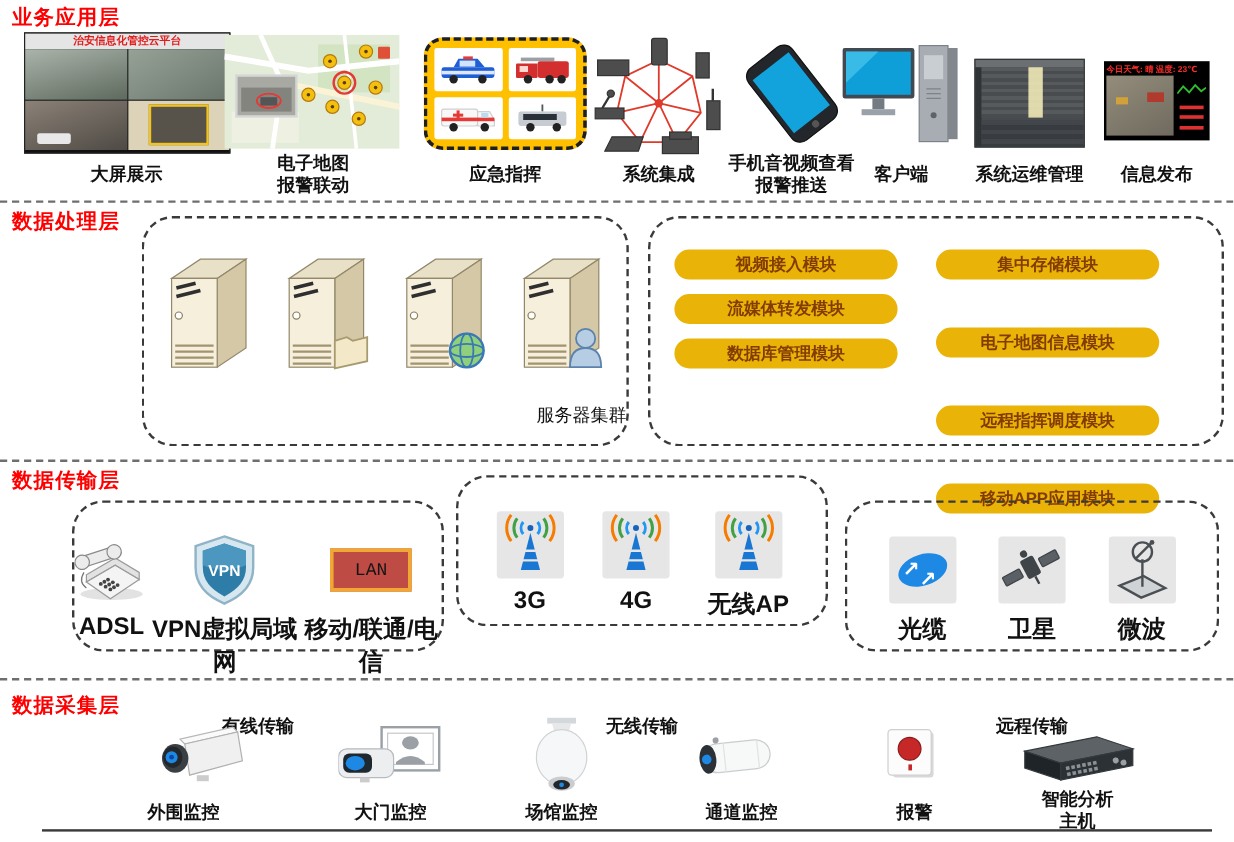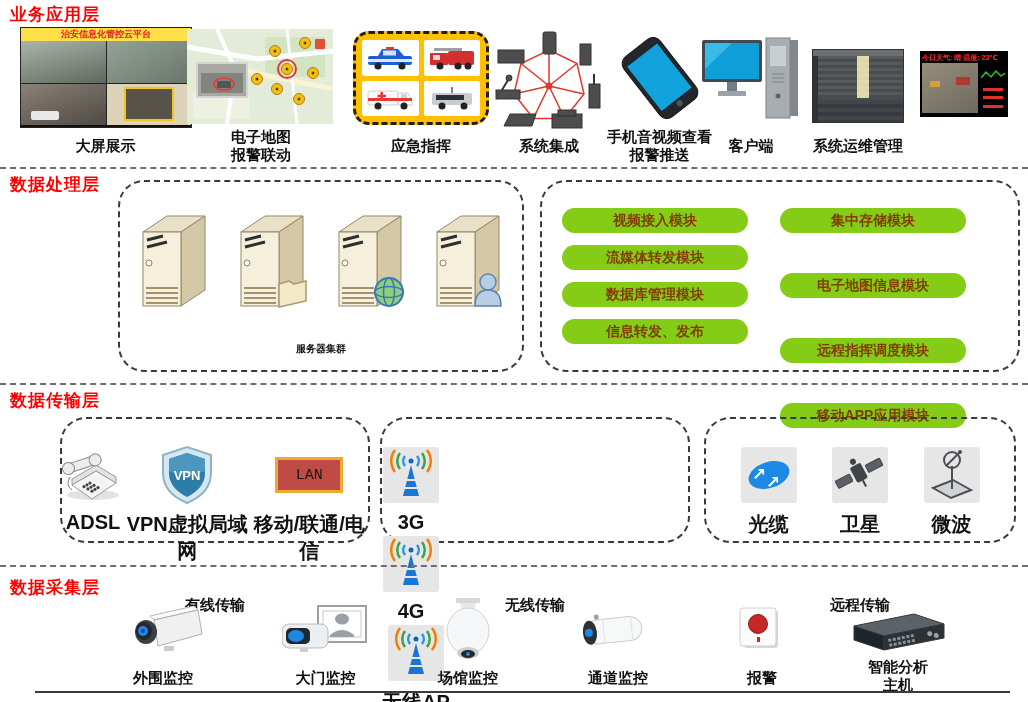--- a/index.html
+++ b/index.html
@@ -6,21 +6,21 @@
   .canvas{position:relative;width:1028px;height:702px;background:#fff;overflow:hidden;
           font-family:"Liberation Sans","DejaVu Sans",sans-serif;color:#111;}
   .layer-title{position:absolute;left:10px;font-size:17px;font-weight:bold;color:#f00;letter-spacing:1px;}
   .sep{position:absolute;left:0;width:1028px;border-top:2px dashed #6e6e6e;height:0;}
   .solid-line{position:absolute;left:35px;width:975px;border-top:2px solid #3a3a3a;height:0;}
   .abs{position:absolute;}
   .lbl{position:absolute;display:flex;align-items:center;justify-content:center;text-align:center;
        font-weight:bold;font-size:15px;line-height:1.18;white-space:pre-line;}
   
   .bs-thumb{width:170px;height:99px;background:#111;border:1px solid #222;}
-  .bs-head{height:13px;background:#fde047;display:flex;align-items:center;justify-content:center;overflow:hidden;}
+  .bs-head{height:13px;background:#e5e5e5;display:flex;align-items:center;justify-content:center;overflow:hidden;}
   .bs-head span{color:#e21b1b;font-size:9px;font-weight:bold;white-space:nowrap;}
   .bs-grid{display:grid;grid-template-columns:1fr 1fr;grid-template-rows:1fr 1fr;gap:1px;background:#222;height:84px;}
   .bs-c1{background:linear-gradient(165deg,#aab4aa,#5f6a5f);}
   .bs-c2{background:linear-gradient(150deg,#97a297,#69756b);}
   .bs-c3{background:linear-gradient(160deg,#8b8177,#4e4a44);position:relative;}
   .bs-car{position:absolute;bottom:5px;left:10px;width:28px;height:9px;background:#e8e8e8;border-radius:2px;}
   .bs-c4{background:#ddd3b8;position:relative;}
   .bs-inset{position:absolute;top:50%;left:50%;transform:translate(-50%,-50%);
             width:46px;height:30px;background:#57524a;border:2px solid #f2c41d;}
   .em-box{width:118px;height:76px;background:#FFC000;border:3px dashed #1f1f1f;border-radius:16px;
@@ -39,23 +39,23 @@
   .led-h span{color:#ff2a2a;font-size:7px;font-weight:bold;white-space:nowrap;}
   .led-body{display:flex;height:50px;}
   .led-video{flex:1;background:linear-gradient(150deg,#948d7c,#6f6a5e);margin-right:2px;position:relative;}
   .led-blob1{position:absolute;left:8px;top:18px;width:10px;height:6px;background:#d2a13a;}
   .led-blob2{position:absolute;right:8px;top:14px;width:14px;height:8px;background:#b03a2e;}
   .led-right{width:26px;display:flex;flex-direction:column;align-items:center;justify-content:space-evenly;}
   .led-bar{width:20px;height:3px;background:#e03030;}
   
   .proc-box{position:absolute;border:2px dashed #3a3a3a;border-radius:26px;box-sizing:border-box;}
   .servers{display:flex;justify-content:center;gap:16px;padding-top:24px;}
-  .cluster-lbl{position:absolute;bottom:14px;left:0;right:0;text-align:center;font-weight:bold;font-size:10px;}
+  .cluster-lbl{position:absolute;bottom:14px;left:0;right:0;text-align:right;font-weight:normal;font-size:15px;}
   .pill-col{position:absolute;top:26px;width:186px;display:flex;flex-direction:column;gap:12px;}
-  .pill{height:25px;border-radius:13px;background:#84cc16;display:flex;align-items:center;justify-content:center;
+  .pill{height:25px;border-radius:13px;background:#eab308;display:flex;align-items:center;justify-content:center;
         font-weight:bold;font-size:14px;color:#833C00;}
   
   .trans-box{position:absolute;border:2px dashed #3a3a3a;border-radius:26px;box-sizing:border-box;
              display:flex;justify-content:space-evenly;align-items:flex-start;padding-top:26px;}
   .t-item{display:flex;flex-direction:column;align-items:center;}
   .t-icon{height:60px;display:flex;align-items:center;justify-content:flex-start;}
   .t-lbl{margin-top:6px;font-weight:bold;font-size:20px;text-align:center;}
   .lan-badge{width:62px;height:30px;background:#bf4b45;border:3px solid #f0a832;box-sizing:content-box;
              display:flex;align-items:center;justify-content:center;color:#151515;font-size:15px;
              font-family:"Liberation Mono","DejaVu Sans Mono",monospace;}
@@ -236,20 +236,21 @@
 
   <div class="lbl" style="left:18px;top:126px;width:175px;height:40px;">大屏展示</div>
   <div class="lbl" style="left:186px;top:126px;width:150px;height:40px;">电子地图
 报警联动</div>
   <div class="lbl" style="left:352px;top:126px;width:138px;height:40px;">应急指挥</div>
   <div class="lbl" style="left:488px;top:126px;width:122px;height:40px;">系统集成</div>
   <div class="lbl" style="left:592px;top:126px;width:135px;height:40px;">手机音视频查看
 报警推送</div>
   <div class="lbl" style="left:700px;top:126px;width:102px;height:40px;">客户端</div>
   <div class="lbl" style="left:798px;top:126px;width:120px;height:40px;">系统运维管理</div>
+  <div class="lbl" style="left:912px;top:126px;width:104px;height:40px;">信息发布</div>
 
   <div class="sep" style="top:167px;"></div>
 
   <div class="layer-title" style="top:173px;">数据处理层</div>
 
   <div class="proc-box" style="left:118px;top:180px;width:406px;height:192px;">
     <div class="servers">
 
       <svg width="82" height="108" viewBox="0 0 82 108">
         <polygon points="10,26 48,26 72,10 34,10" fill="#e9e0c8" stroke="#93876a"></polygon>
@@ -300,21 +301,20 @@
       </svg>
     </div>
     <div class="cluster-lbl">服务器集群</div>
   </div>
 
   <div class="proc-box" style="left:540px;top:180px;width:480px;height:192px;">
     <div class="pill-col" style="left:20px;">
       <div class="pill">视频接入模块</div>
       <div class="pill">流媒体转发模块</div>
       <div class="pill">数据库管理模块</div>
-      <div class="pill">信息转发、发布</div>
     </div>
     <div class="pill-col" style="left:238px;gap:40px;">
       <div class="pill">集中存储模块</div>
       <div class="pill">电子地图信息模块</div>
       <div class="pill">远程指挥调度模块</div>
       <div class="pill">移动APP应用模块</div>
     </div>
   </div>
 
   <div class="sep" style="top:383px;"></div>
@@ -360,21 +360,21 @@
     </div>
     <div class="t-item">
       <div class="t-icon">
         <div class="lan-badge">LAN</div>
       </div>
       <div class="t-lbl">移动/联通/电信</div>
     </div>
   </div>
   <div class="group-lbl" style="left:60px;top:548px;width:310px;">有线传输</div>
 
-  <div class="trans-box" style="left:380px;top:417px;width:310px;height:126px;flex-direction:column;">
+  <div class="trans-box" style="left:380px;top:396px;width:310px;height:126px;">
     <div class="t-item">
       <div class="t-icon">
         <svg width="58" height="58" viewBox="0 0 58 58">
           <rect x="1" y="1" width="56" height="56" rx="3" fill="#e6e6e6"></rect>
           <circle cx="29" cy="15" r="2.5" fill="#1565c0"></circle>
           <polygon points="29,19 21,50 37,50" fill="#1976d2"></polygon>
           <path d="M24.5,34 h9 M22.5,42 h13" stroke="#e6e6e6" stroke-width="2"></path>
           <path d="M23,20 A8,8 0 0 1 23,10" stroke="#2196f3" fill="none" stroke-width="2.5"></path>
           <path d="M18,23 A13,13 0 0 1 18,7" stroke="#43a047" fill="none" stroke-width="2.5"></path>
           <path d="M13,26 A18,18 0 0 1 13,4" stroke="#f57c00" fill="none" stroke-width="2.5"></path>
@@ -532,21 +532,21 @@
         <rect x="4.6" y="5" width="3" height="3"></rect>
         <rect x="9.2" y="5" width="3" height="3"></rect>
       <rect x="13.8" y="5" width="3" height="3"></rect>
         <rect x="18.4" y="5" width="3" height="3"></rect>
         <rect x="23" y="5" width="3" height="3"></rect>
       <circle cx="42" cy="3" r="2.5" fill="#9aa0a5"></circle>
         <circle cx="48" cy="6" r="2.5" fill="#9aa0a5"></circle>
     </g>
   </svg>
 
-  <div class="lbl" style="left:118px;top:658px;width:90px;height:40px;">外围监控</div>
+  <div class="lbl" style="left:108px;top:658px;width:90px;height:40px;">外围监控</div>
   <div class="lbl" style="left:278px;top:658px;width:95px;height:40px;">大门监控</div>
   <div class="lbl" style="left:418px;top:658px;width:100px;height:40px;">场馆监控</div>
   <div class="lbl" style="left:568px;top:658px;width:100px;height:40px;">通道监控</div>
   <div class="lbl" style="left:732px;top:658px;width:60px;height:40px;">报警</div>
   <div class="lbl" style="left:838px;top:654px;width:120px;height:44px;">智能分析
 主机</div>
 
   <div class="solid-line" style="top:691px;"></div>
 </div>
 

